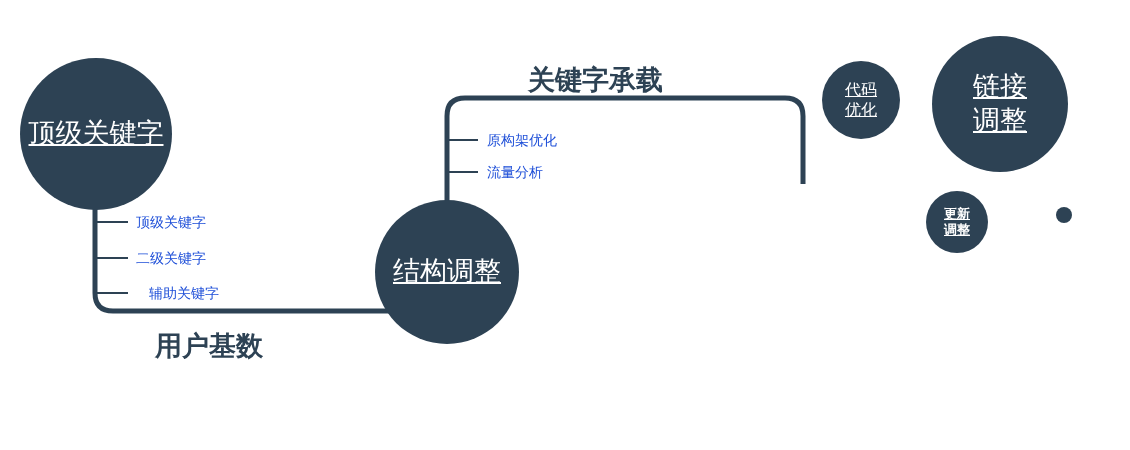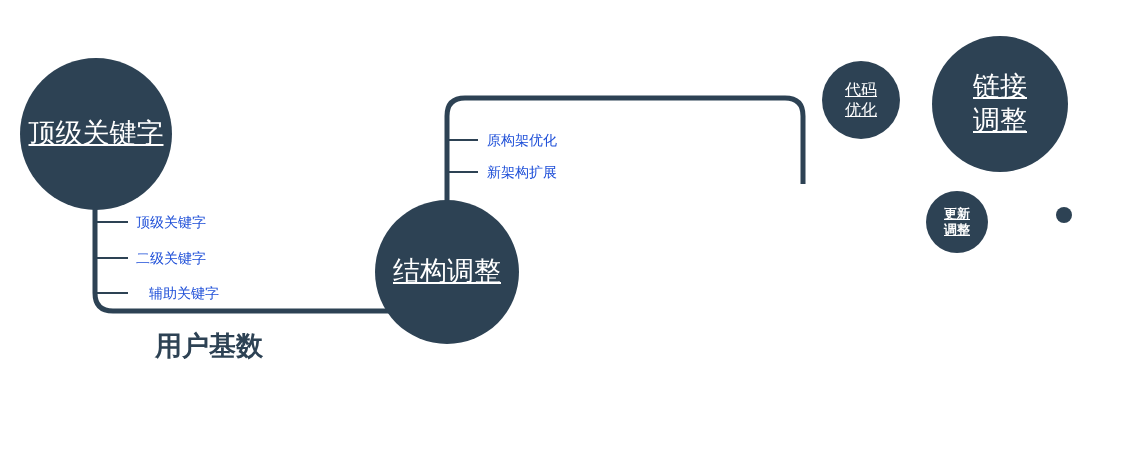--- a/index.html
+++ b/index.html
@@ -117,23 +117,24 @@
   </div>
 
   <div class="node node-update">
     <span class="lbl">更新
 调整</span>
   </div>
 
   <div class="dot"></div>
 
 
+  <div class="edge-label edge-label-keyword">关键字承载</div>
 
   <div class="edge-label edge-label-userbase">用户基数</div>
 
   <div class="branch-label branch-top">顶级关键字</div>
   <div class="branch-label branch-sec">二级关键字</div>
   <div class="branch-label branch-aux">辅助关键字</div>
   <div class="branch-label branch-arch1">原构架优化</div>
-  <div class="branch-label branch-arch2">新架构扩展</div>
+  <div class="branch-label branch-arch2">流量分析</div>
 
 
 </div>
 
 </body></html>

